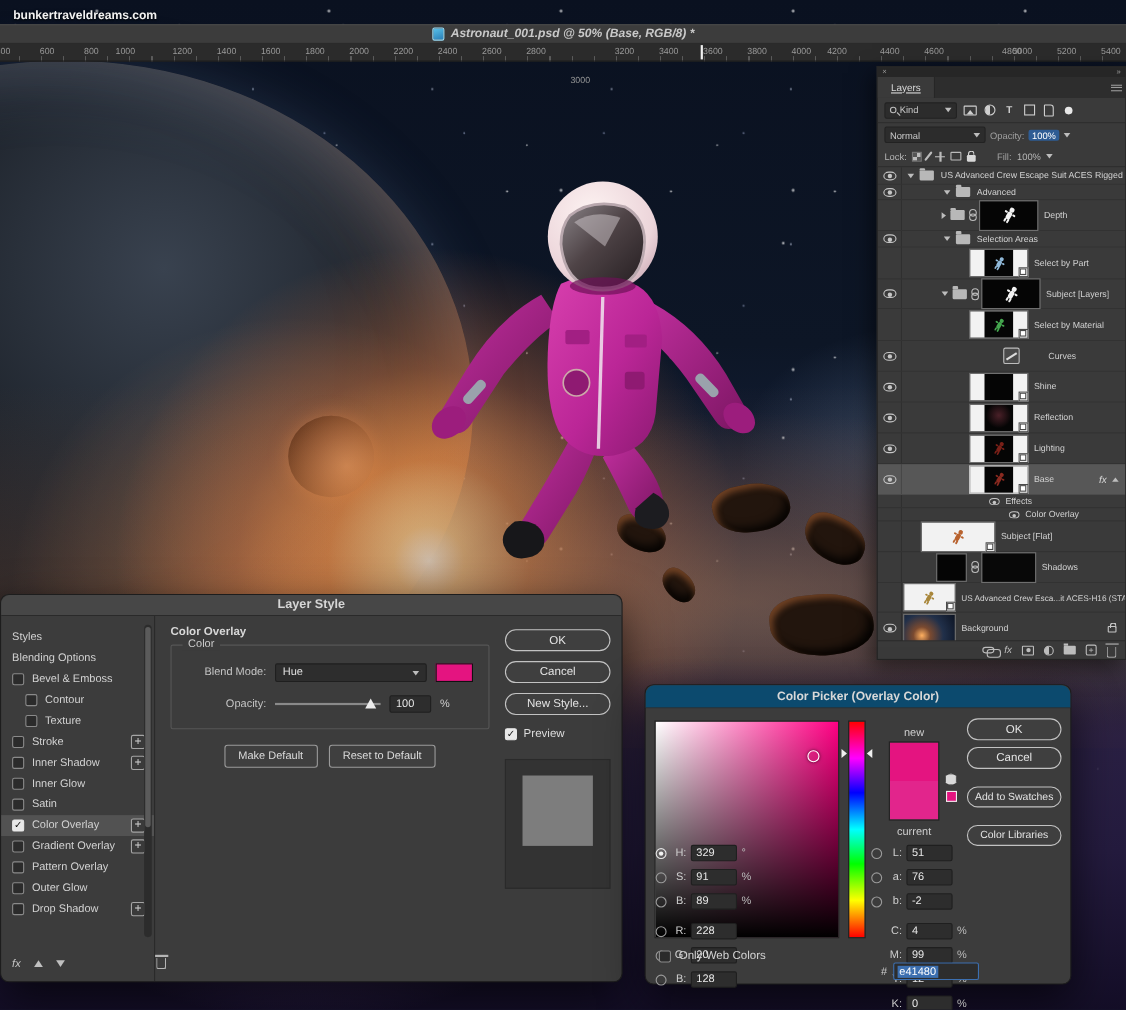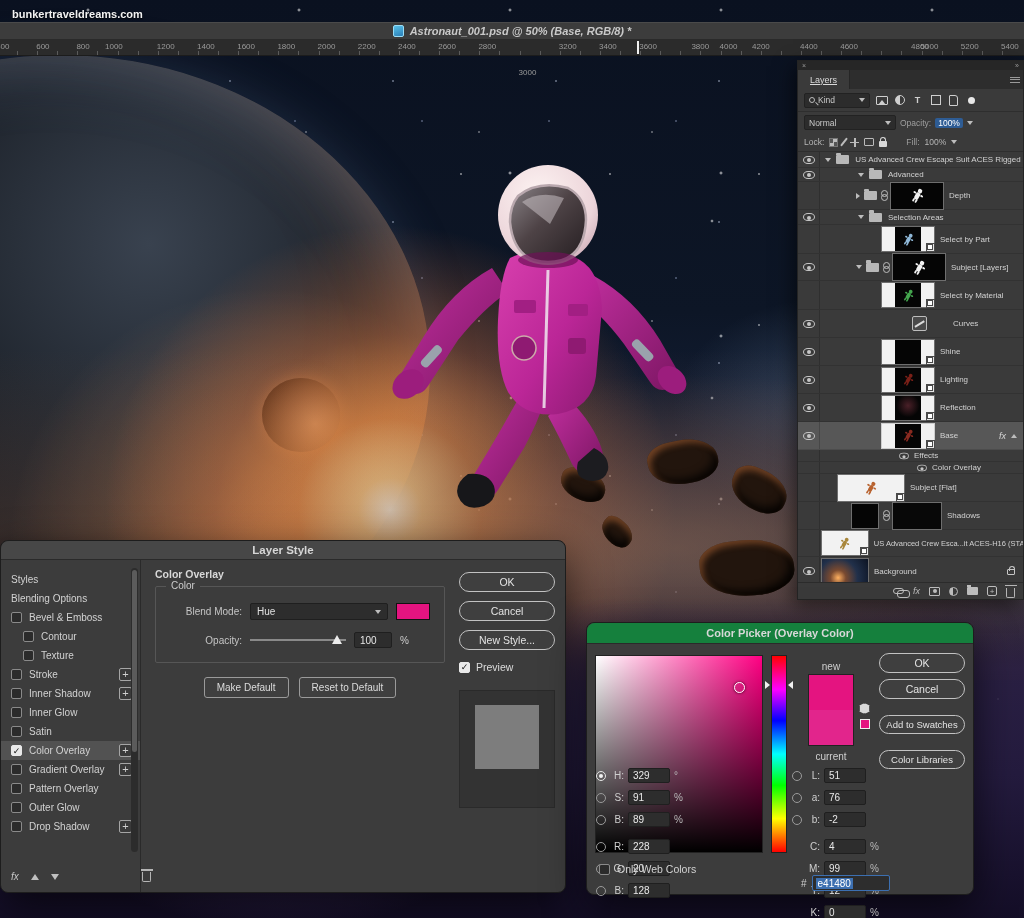--- a/index.html
+++ b/index.html
@@ -176,21 +176,21 @@
   .sqbtn { border:1px solid #9a9a9a; border-radius:3px; background:#3f3f3f; color:#dcdcdc; font-size:10px; padding:4px 12px; }
   .ls-right { width:108px; padding:12px 10px 0 0; display:flex; flex-direction:column; gap:9px; }
   .ls-right .pillbtn { width:96px; }
   .prevrow { display:flex; align-items:center; gap:6px; font-size:10.5px; color:#dcdcdc; margin-top:2px; }
   .prevpanel { margin-top:8px; width:96px; height:118px; background:#333; border:1px solid #2a2a2a; display:flex; align-items:flex-start; justify-content:center; padding-top:14px; }
   .prevsq { width:64px; height:64px; background:#7d7d7d; }
 
   
   .color-picker { position:absolute; left:586px; top:622px; width:388px; height:273px; background:#3c3c3c;
     border:1px solid #1d1d1d; border-radius:8px; box-shadow:0 14px 40px rgba(0,0,0,.65); color:#cdcdcd; }
-  .cp-title { height:21px; background:#15803d; border-bottom:1px solid #2a2a2a; display:flex; align-items:center; justify-content:center;
+  .cp-title { height:21px; background:#0c4a6e; border-bottom:1px solid #2a2a2a; display:flex; align-items:center; justify-content:center;
     font-size:11px; font-weight:bold; color:#d8d8d8; border-radius:8px 8px 0 0; }
   .cp-field { position:absolute; left:9px; top:33px; width:166px; height:196px; outline:1px solid #222;
     background:linear-gradient(to top, #000, rgba(0,0,0,0)), linear-gradient(to right, #fff, #ff0083); }
   .cp-cursor { position:absolute; left:138px; top:26px; width:11px; height:11px; border:1.5px solid #fff; border-radius:50%; box-shadow:0 0 3px rgba(0,0,0,.7); }
   .cp-hue { position:absolute; left:185px; top:33px; width:14px; height:196px; outline:1px solid #222;
     background:linear-gradient(to bottom, #ff0000 0%, #ff00ff 17%, #0000ff 33%, #00ffff 50%, #00ff00 66%, #ffff00 83%, #ff0000 100%); }
   .hue-ar { position:absolute; width:0; height:0; }
   .hue-l { left:178px; top:58px; border-top:4px solid transparent; border-bottom:4px solid transparent; border-left:5px solid #f0f0f0; }
   .hue-r { left:201px; top:58px; border-top:4px solid transparent; border-bottom:4px solid transparent; border-right:5px solid #f0f0f0; }
   .cp-newlbl { position:absolute; left:222px; top:38px; width:44px; text-align:center; font-size:10px; color:#cfcfcf; }
@@ -304,21 +304,21 @@
         <span class="rlabel" style="left: 277.4px;">1800</span>
         <span class="rlabel" style="left: 317.6px;">2000</span>
         <span class="rlabel" style="left: 357.8px;">2200</span>
         <span class="rlabel" style="left: 398px;">2400</span>
         <span class="rlabel" style="left: 438.2px;">2600</span>
         <span class="rlabel" style="left: 478.4px;">2800</span>
         <span class="rlabel" style="left: 518.6px; margin-top: 26px;">3000</span>
         <span class="rlabel" style="left: 558.8px;">3200</span>
         <span class="rlabel" style="left: 599px;">3400</span>
         <span class="rlabel" style="left: 639.2px;">3600</span>
-        <span class="rlabel" style="left: 679.4px; margin-left: 12px;">3800</span>
+        <span class="rlabel" style="left: 679.4px;">3800</span>
         <span class="rlabel" style="left: 719.6px;">4000</span>
         <span class="rlabel" style="left: 752px;">4200</span>
         <span class="rlabel" style="left: 800px;">4400</span>
         <span class="rlabel" style="left: 840.2px;">4600</span>
         <span class="rlabel" style="left: 911px;">4800</span>
         <span class="rlabel" style="left: 920.6px;">5000</span>
         <span class="rlabel" style="left: 960.8px;">5200</span>
         <span class="rlabel" style="left: 1001px;">5400</span>
       </div>
     <div class="rmarker"></div>
@@ -523,47 +523,47 @@
           </span>
         <span class="lname">Shine</span>
       </div>
 
       <div class="lrow" style="height:28px">
         <span class="eslot">
             <span class="eye"></span>
           </span>
         <span style="width:62px"></span>
         <span class="thumb th-frame">
+            <span class="inner" style="background:radial-gradient(circle at 50% 40%, #4a2028 0%, #050505 60%)"></span>
+            <span class="badge"></span>
+          </span>
+        <span class="lname">Reflection</span>
+      </div>
+
+      <div class="lrow" style="height:28px">
+        <span class="eslot">
+            <span class="eye"></span>
+          </span>
+        <span style="width:62px"></span>
+        <span class="thumb th-frame">
             <span class="inner">
           <svg class="man" width="11" height="15" viewBox="0 0 14 18">
                 <g fill="#7a2018" transform="rotate(30 7 9)">
                   <circle cx="7" cy="3.5" r="2.4"></circle>
                   <rect x="4.6" y="5.6" width="4.8" height="8" rx="2"></rect>
                   <rect x="1.2" y="6.4" width="3.2" height="2" rx="1"></rect>
                   <rect x="9.6" y="6.4" width="3.2" height="2" rx="1"></rect>
                   <rect x="4.6" y="13" width="2" height="4" rx="1"></rect>
                   <rect x="7.6" y="12.6" width="2" height="4.4" rx="1"></rect>
                 </g>
               </svg>
           </span>
             <span class="badge"></span>
           </span>
         <span class="lname">Lighting</span>
-      </div>
-
-      <div class="lrow" style="height:28px">
-        <span class="eslot">
-            <span class="eye"></span>
-          </span>
-        <span style="width:62px"></span>
-        <span class="thumb th-frame">
-            <span class="inner" style="background:radial-gradient(circle at 50% 40%, #4a2028 0%, #050505 60%)"></span>
-            <span class="badge"></span>
-          </span>
-        <span class="lname">Reflection</span>
       </div>
 
       <div class="lrow sel" style="height:28px">
         <span class="eslot">
             <span class="eye"></span>
           </span>
         <span style="width:62px"></span>
         <span class="thumb th-frame" style="outline:1.5px solid #cfcfcf">
             <span class="inner">
           <svg class="man" width="11" height="15" viewBox="0 0 14 18">

